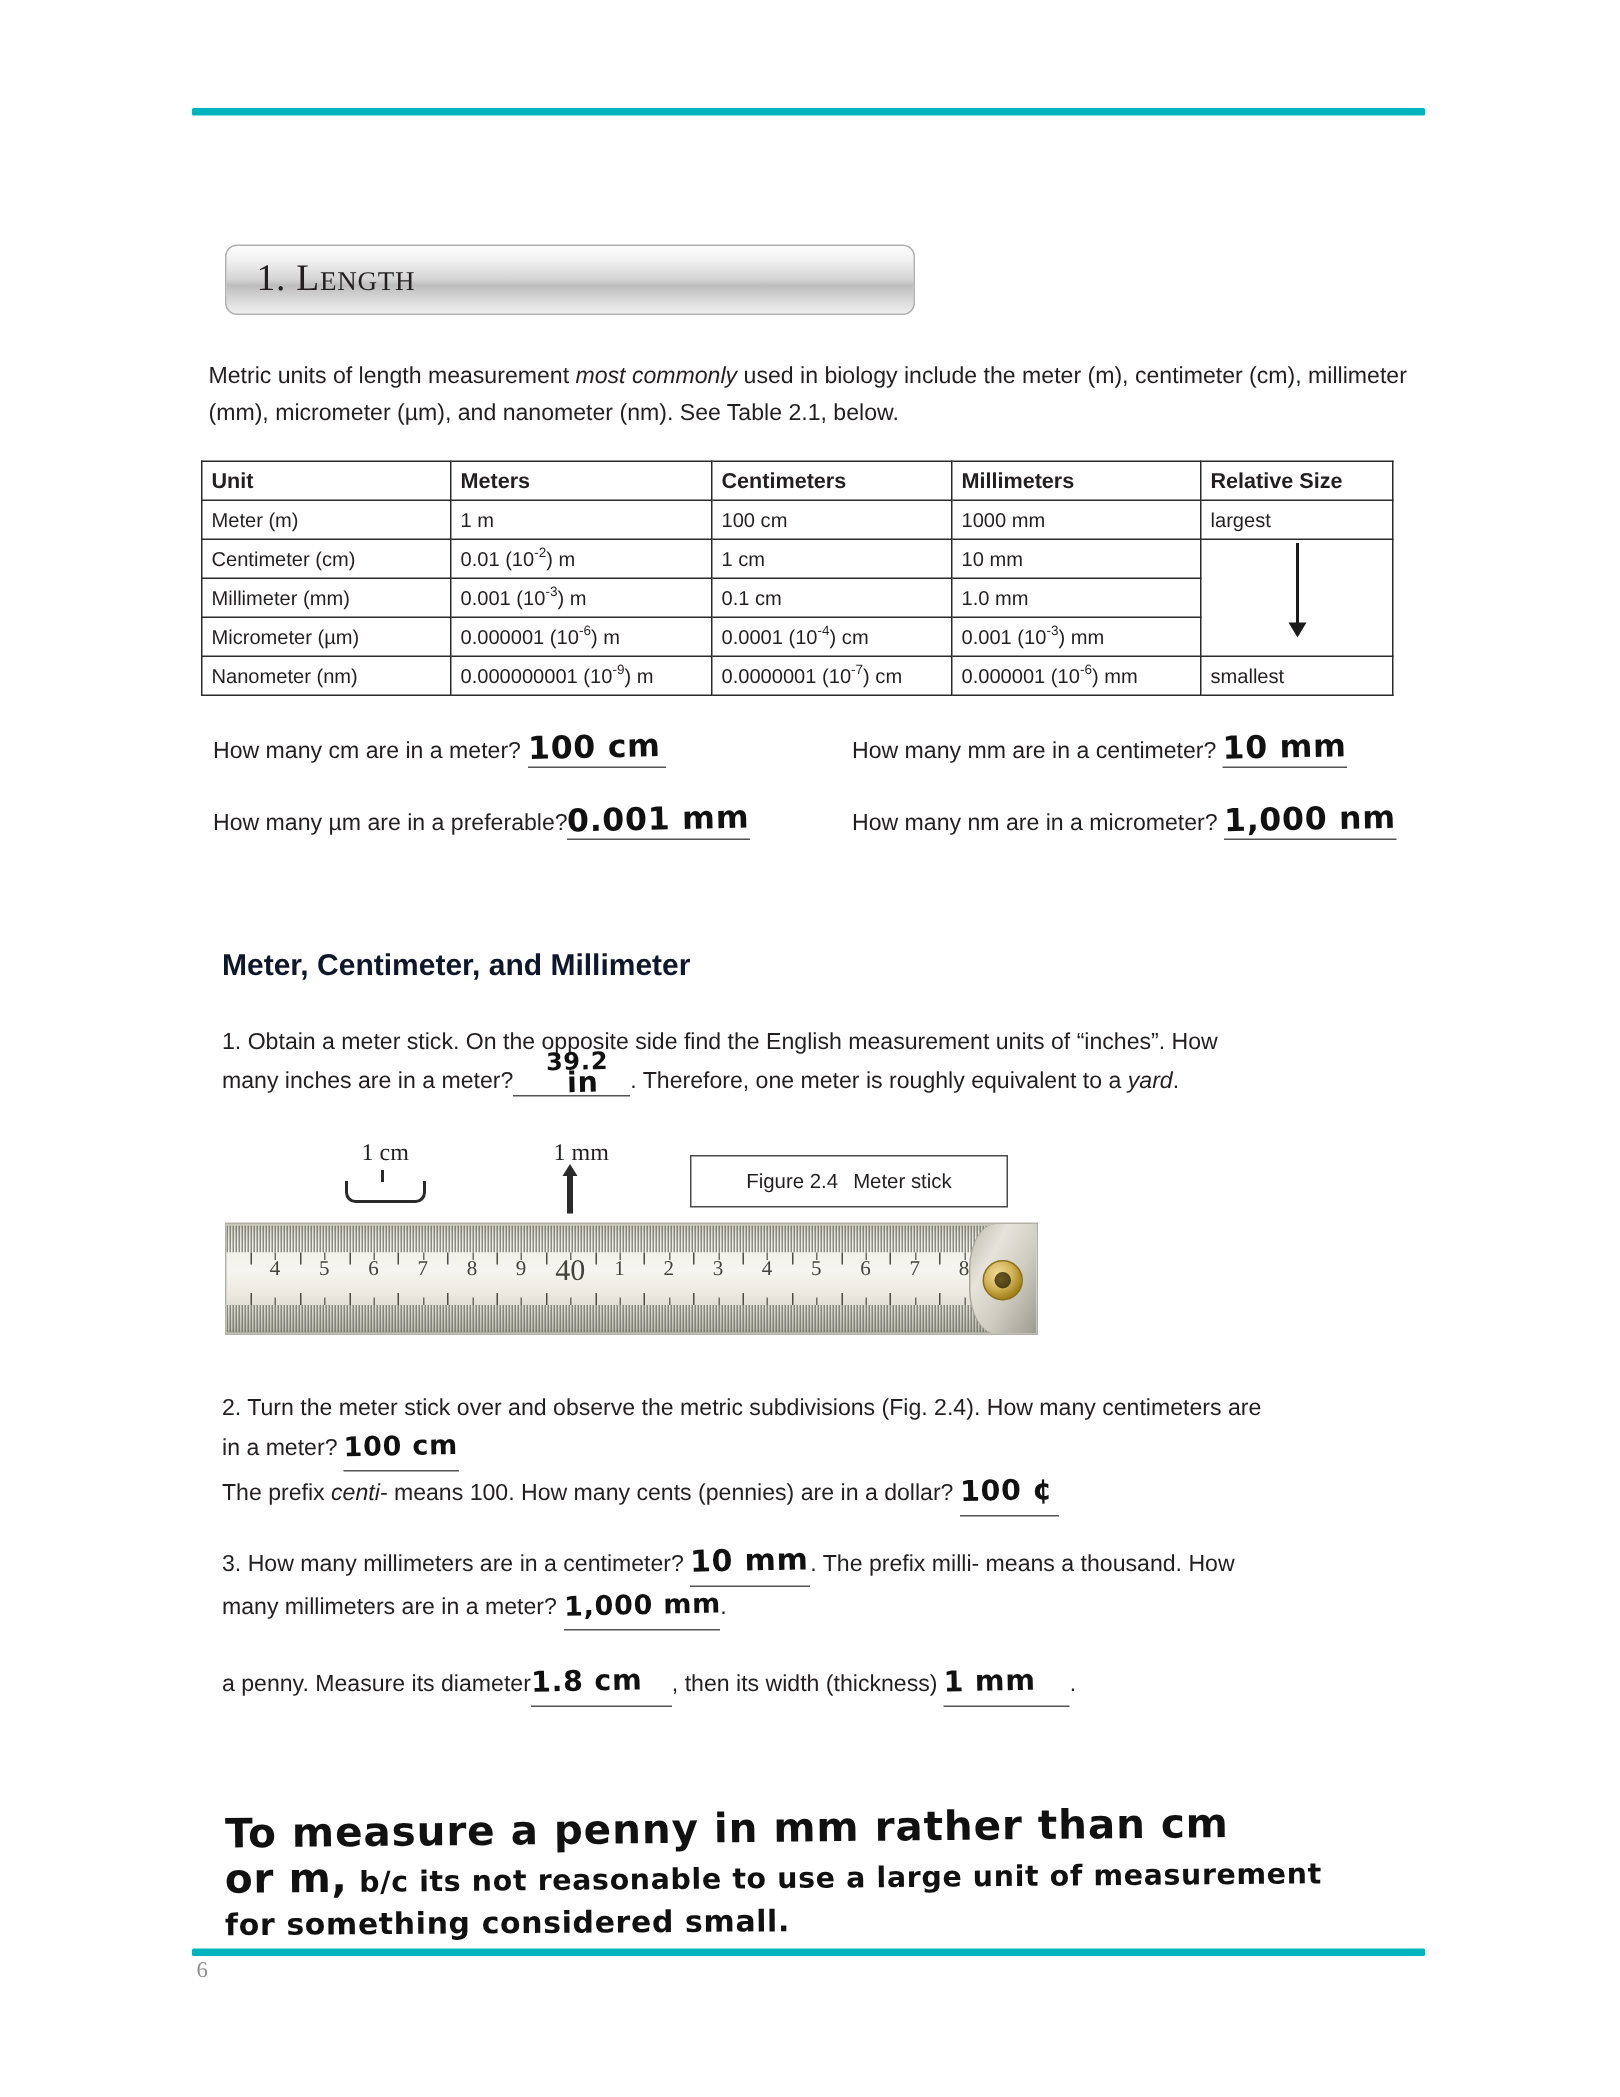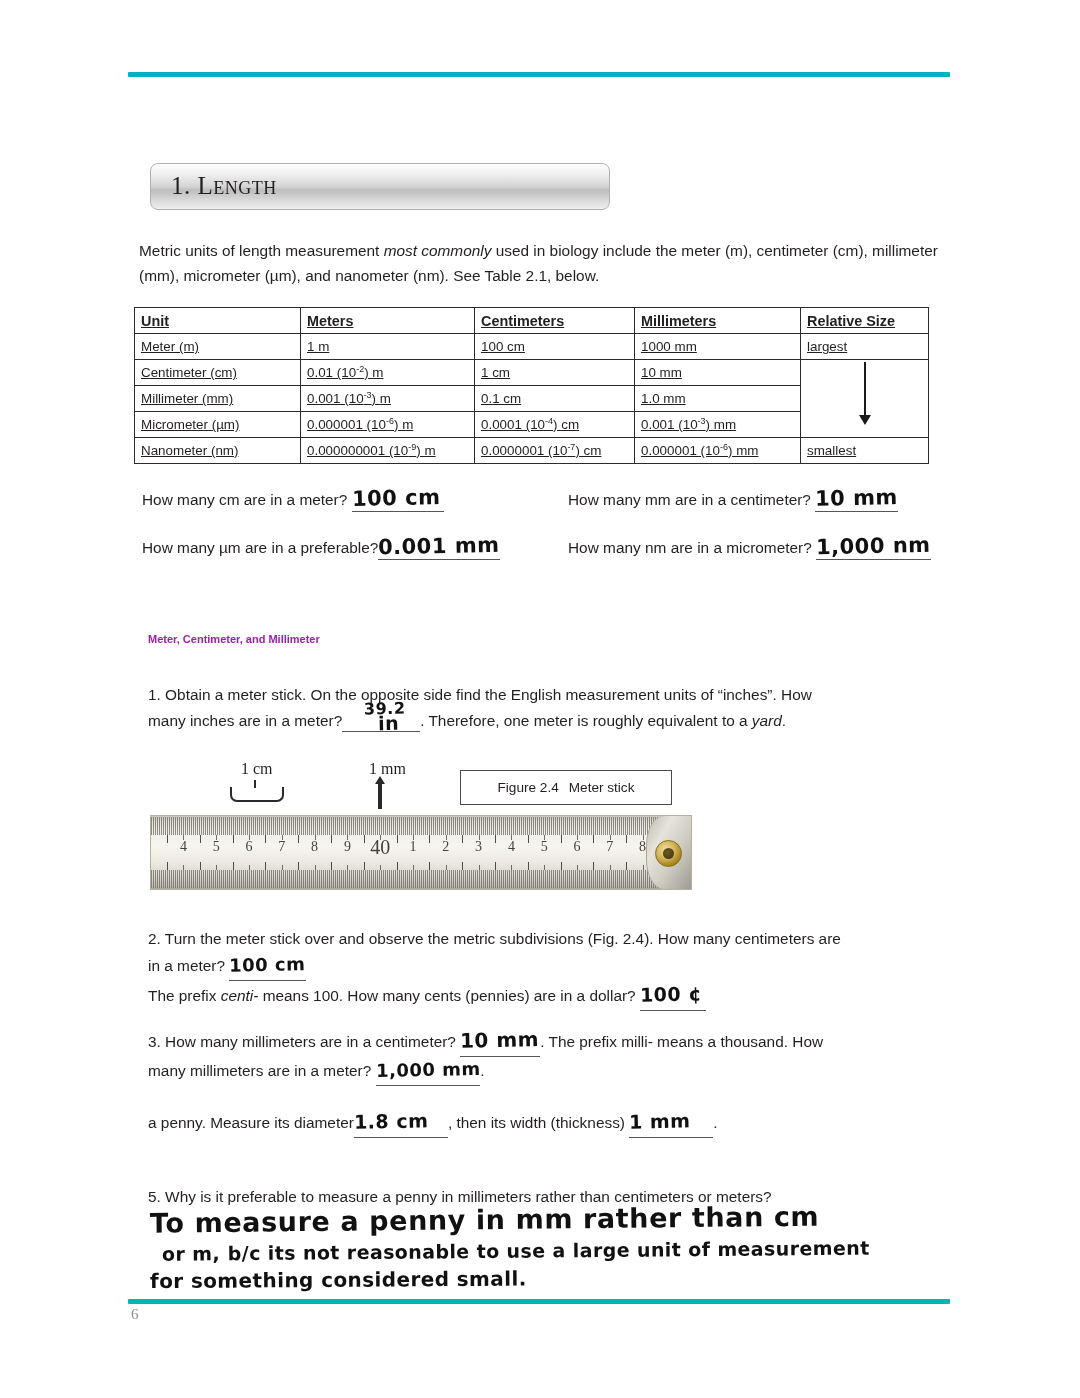--- a/index.html
+++ b/index.html
@@ -49,21 +49,21 @@
   .tbl-wrap{position:absolute;left:134px;top:307px;width:794px;}
   .tbl-title{
     background:#000000;color:#ffffff;font-weight:bold;font-size:15.2px;
     padding:3px 6px 4px 6px;width:370px;box-sizing:border-box;
     letter-spacing:.1px;
   }
   .tbl-title .sp{display:inline-block;width:14px;}
   table.t21{border-collapse:collapse;width:794px;font-size:13.4px;table-layout:fixed;}
   table.t21 td,table.t21 th{
     border:1px solid #2b2b2b;padding:2px 6px;height:21px;
-    text-align:left;vertical-align:middle;font-weight:normal;text-decoration:underline;
+    text-align:left;vertical-align:middle;font-weight:normal;
   }
   table.t21 thead th{font-weight:bold;font-size:14.4px;}
   .c0{width:166px;}
   .c1{width:174px;}
   .c2{width:160px;}
   .c3{width:166px;}
   .c4{width:128px;text-align:center !important;}
   .rs{text-align:center;}
   sup{font-size:9px;vertical-align:super;line-height:0;}
 
@@ -86,21 +86,21 @@
     font-family:"DejaVu Sans",sans-serif;font-weight:bold;
     color:#111111;letter-spacing:.5px;
     transform:rotate(-1.2deg);display:inline-block;
   }
   .ul{border-bottom:1.4px solid #555;padding-bottom:1px;display:inline-block;}
   .ansbox{display:inline-block;position:relative;}
 
   
   .subhead{
     position:absolute;left:148px;top:633px;
-    font-size:11px;font-weight:bold;color:#a21caf;text-align:center;
+    font-size:20px;font-weight:bold;color:#0f172a;text-align:center;
   }
 
   
   .item{position:absolute;font-size:15.4px;line-height:26px;color:#231f20;}
 
   
   .fig{position:absolute;left:150px;top:760px;width:540px;height:140px;}
   .lbl-cm{
     position:absolute;left:91px;top:0;font-family:"Liberation Serif",serif;
     font-size:16px;color:#231f20;
@@ -165,21 +165,21 @@
   }
 
   
   .answer{
     position:absolute;left:150px;top:1204px;width:890px;
     font-family:"DejaVu Sans",sans-serif;font-weight:bold;color:#111111;
   }
   .answer .l1{font-size:27px;letter-spacing:.6px;line-height:30px;display:block;transform:rotate(-.6deg);}
   .answer .l2{font-size:21px;letter-spacing:.4px;line-height:28px;display:block;transform:rotate(-.5deg);margin-top:2px;}
   .answer .l3{font-size:20px;letter-spacing:.4px;line-height:26px;display:block;transform:rotate(-.4deg);margin-top:1px;}
-  .answer .big{font-size:19px;margin-left:12px;}
+  .answer .big{font-size:27px;}
   .answer .sm{font-size:19px;}
 </style>
 </head>
 <body>
 
 <div class="page">
 
   <div class="rule rule-top"></div>
 
   <div class="banner">
@@ -919,23 +919,20 @@
     </div>
   </div>
 
   <div class="item" style="left:148px;top:1108px;width:870px;">
     <div>
       <span>a penny.  Measure its diameter</span><span class="ul ansbox" style="min-width:94px;"><span class="hand" style="font-size:19px;">1.8 cm</span></span><span>, then its width (thickness)</span>
       <span class="ul ansbox" style="min-width:84px;"><span class="hand" style="font-size:19px;">1 mm</span></span><span>.</span>
     </div>
   </div>
 
-  <div class="item" style="left:148px;top:1184px;width:870px;">
-    <div>5.  Why is it preferable to measure a penny in millimeters rather than centimeters or meters?</div>
-  </div>
 
   <div class="answer">
     <span class="l1">To measure a penny in mm rather than cm</span>
     <span class="l2"><span class="big">or m,</span> <span class="sm">b/c  its  not  reasonable  to  use  a  large  unit  of  measurement</span></span>
     <span class="l3">for  something  considered  small.</span>
   </div>
 
   <div class="rule rule-bottom"></div>
 
   <div class="page-num">6</div>

